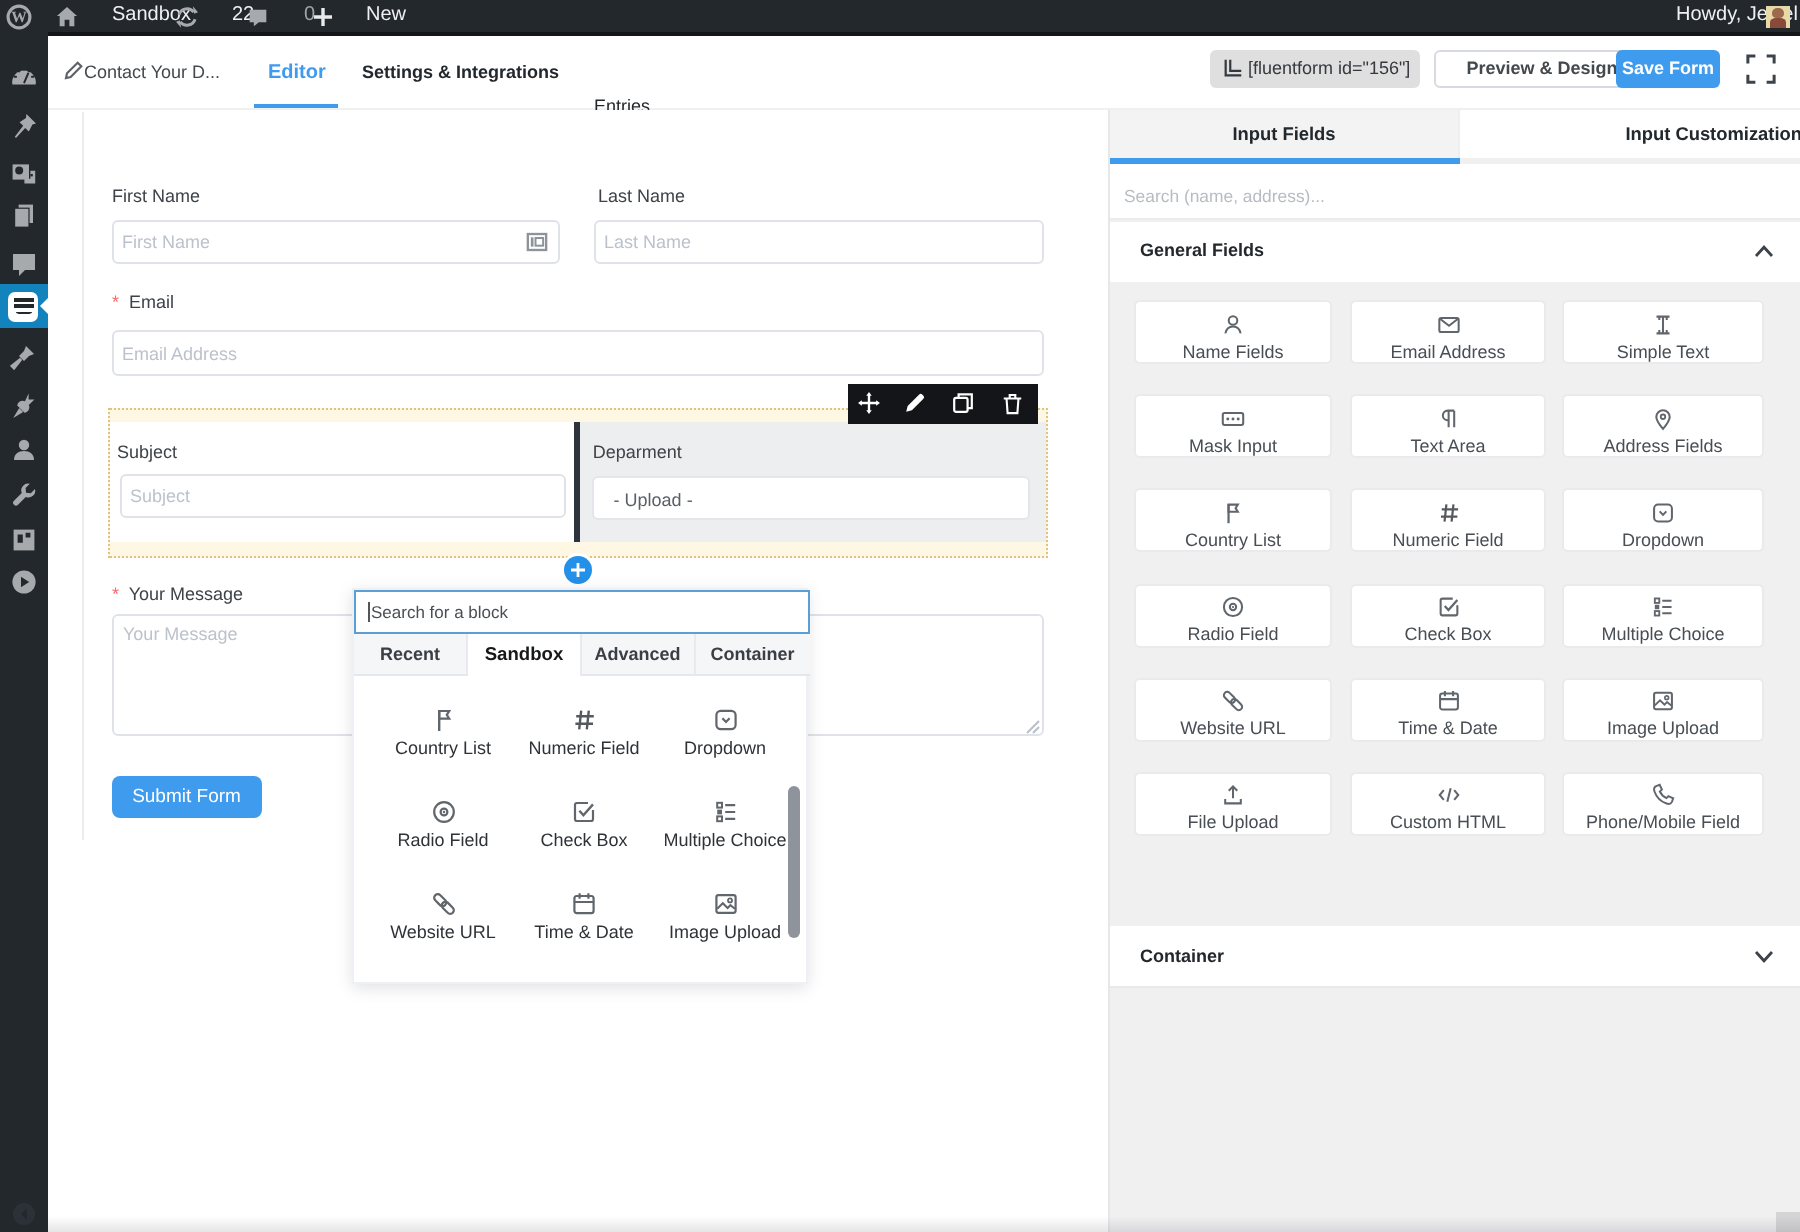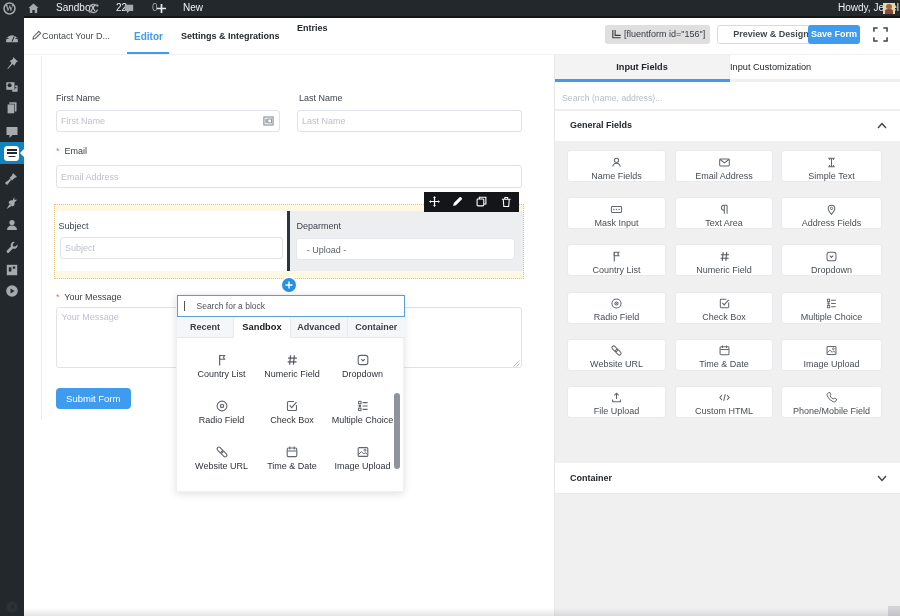--- a/index.html
+++ b/index.html
@@ -149,21 +149,21 @@
 </div>
 <div id="toolbar">
 
   <svg class="abs" style="left:8px;top:12px" width="10" height="10" viewBox="0 0 12 12">
     <path fill="none" stroke="#5f6368" stroke-width="1.3" d="M8.2 1.6 10.4 3.8 4 10.2 1.2 10.8 1.8 8z"></path>
   </svg>
   <div class="abs" style="left:18px;top:13px;font-size:9px;color:#44494e">Contact Your D...</div>
   <div class="abs" style="left:110px;top:13px;font-size:10px;font-weight:bold;color:#3f9bed">Editor</div>
   <div class="abs" style="left:103px;top:33.5px;width:42px;height:2.5px;background:#3f9bed"></div>
   <div class="abs" style="left:157px;top:12.5px;font-size:9px;font-weight:bold;color:#23282d">Settings &amp; Integrations</div>
-  <div class="abs" style="left:273px;top:5px;font-size:9px;font-weight:bold;color:#23282d">Entries</div>
+  <div class="abs" style="left:273px;top:30px;font-size:9px;font-weight:normal;color:#23282d">Entries</div>
 
   <div class="btn" style="left:581px;width:105px;background:#dfdfe0;color:#35393d">
     <svg class="abs" style="left:6px;top:4px" width="11" height="11" viewBox="0 0 12 12">
       <path fill="none" stroke="#35393d" stroke-width="1.2" d="M2 1v8.5h8.5M4.5 1v6h6"></path>
     </svg>
     <span style="position:absolute;left:19px;top:0">[fluentform id="156"]</span>
   </div>
 
   <div class="btn" style="left:693px;width:108px;background:#fff;border:1px solid #d7dae0;color:#44494e;font-weight:bold;line-height:17px">Preview &amp; Design</div>
 
@@ -308,21 +308,21 @@
     <g id="ic-code">
         <path d="M4.2 4.4 2 7l2.2 2.6M9.8 4.4 12 7l-2.2 2.6M7.9 3.4 6.1 10.6" fill="none" stroke="#60666c" stroke-width="1.1"></path>
       </g>
     <g id="ic-phone">
         <path d="M3.3 2.2 5.2 1.5l1.2 2.6-1.1 1a7.4 7.4 0 0 0 3.6 3.6l1-1.1 2.6 1.2-.7 1.9c-.5 1-1.7 1.3-2.9.9A10.6 10.6 0 0 1 2.4 5.1c-.4-1.2-.1-2.4.9-2.9z" fill="none" stroke="#60666c" stroke-width="1.05"></path>
       </g>
   </defs>
 </svg>
 <div id="panel">
   <div class="abs" style="left:0;top:0;width:175px;height:24px;background:#f3f3f4;text-align:center;font-size:9.2px;font-weight:bold;color:#23282d;line-height:25px;border-right:1px solid #eee">Input Fields</div>
-  <div class="abs" style="left:175px;top:0;width:171px;height:24px;background:#fff;text-align:left;font-size:9.2px;font-weight:normal;color:#23282d;line-height:25px">Input Customization</div>
+  <div class="abs" style="left:175px;top:0;width:171px;height:24px;background:#fff;text-align:right;font-size:9.2px;font-weight:bold;color:#23282d;line-height:25px">Input Customization</div>
   <div class="abs" style="left:0;top:24px;width:175px;height:2.5px;background:#3f9bed"></div>
   <div class="abs" style="left:0;top:26.5px;width:346px;height:28.5px;background:#fff;border-bottom:1px solid #ececec"></div>
   <div class="abs" style="left:7px;top:37.5px;font-size:8.7px;color:#b7bcc3">Search (name, address)...</div>
   <div class="abs" style="left:0;top:55.5px;width:346px;height:30px;background:#fff"></div>
   <div class="abs" style="left:15px;top:65px;font-size:9px;font-weight:bold;color:#23282d">General Fields</div>
   <svg class="abs" style="left:322px;top:67px" width="10" height="7" viewBox="0 0 10 7">
       <path d="M1 6 5 1.6 9 6" fill="none" stroke="#3c434a" stroke-width="1.4"></path>
     </svg>
   <div id="cards">
   <div class="card" style="left:12px;top:95px;width:99px">
@@ -474,21 +474,21 @@
       <span class="st">Container</span>
     <svg class="abs" style="left:322px;top:12px" width="10" height="7" viewBox="0 0 10 7">
         <path d="M1 1 5 5.4 9 1" fill="none" stroke="#3c434a" stroke-width="1.4"></path>
       </svg>
     </div>
 </div>
 <div class="abs" style="left:24px;top:608px;width:876px;height:8px;background:linear-gradient(to bottom,rgba(120,120,125,0) 0%,rgba(110,110,118,.18) 100%);z-index:30"></div>
 <div class="abs" style="left:888px;top:606px;width:12px;height:10px;background:rgba(90,90,98,.18);z-index:31"></div>
 <div id="popup">
   <div class="abs" style="left:0;top:0;width:228px;height:21.5px;border:1px solid #5b9fd4;background:#fff"></div>
-  <div class="abs" style="left:6.5px;top:6px;font-size:8.5px;color:#4a4f55;border-left:1px solid #555;padding-left:12px">Search for a block</div>
+  <div class="abs" style="left:6.5px;top:6px;font-size:8.5px;color:#4a4f55;border-left:1px solid #555;padding-left:1px">Search for a block</div>
   <div class="ptab" style="left:0;width:57px">Recent</div>
   <div class="ptab" style="left:57px;width:57px;background:#fff;border-bottom:none;font-size:9.3px;color:#16181a">Sandbox</div>
   <div class="ptab" style="left:114px;width:56.5px">Advanced</div>
   <div class="ptab" style="left:170.5px;width:57.5px;border-right:none">Container</div>
   <div id="pgrid">
   <div class="pitem" style="left:7.5px;top:58px">
         <svg style="margin:0 auto" width="14" height="14" viewBox="0 0 14 14">
           <use href="#ic-flag"></use>
         </svg>
         <div class="plab">Country List</div>

